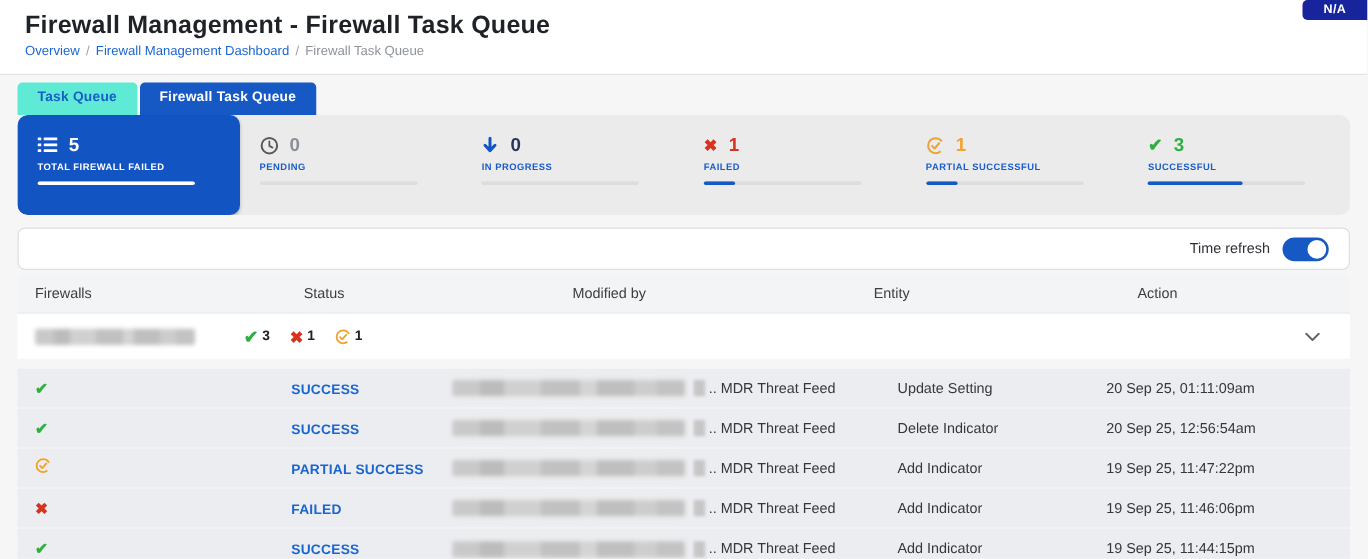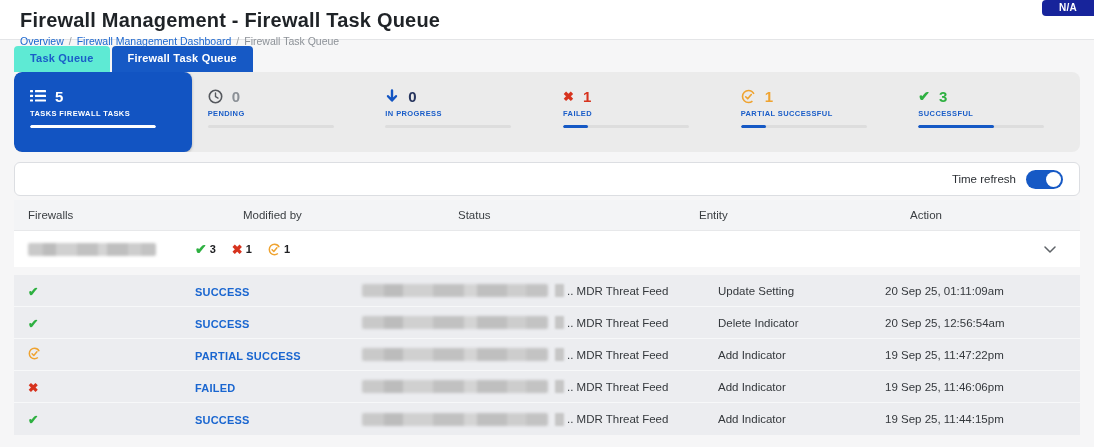--- a/index.html
+++ b/index.html
@@ -9,21 +9,21 @@
     background:#f6f6f7;
     color:#202124;
     position:relative;
   }
   
   .page-header {
     background:#ffffff;
     padding:9px 20px 8px 20px;
     border-bottom:1px solid #e4e5e7;
     position:relative;
-    height:40px;
+    height:60px;
   }
   .page-title { font-size:20px; font-weight:700; color:#1f2327; letter-spacing:.2px; }
   .breadcrumb { margin-top:3px; font-size:10.5px; display:flex; gap:5px; align-items:flex-start; }
   .crumb-link { color:#1a66d0; cursor:pointer; font-weight:500; }
   .crumb-sep { color:#9aa0a6; }
   .crumb-current { color:#8d9298; }
   .env-badge {
     position:absolute; top:0; right:0;
     background:#17249b; color:#ffffff;
     font-size:10px; font-weight:700;
@@ -81,21 +81,21 @@
   .thead { background:#f3f4f6; height:31px; border-bottom:1px solid #e7e8ea;gap:48px; }
   .th { font-size:11.5px; font-weight:500; color:#3a3e42; }
   .group-row { background:#ffffff; height:36px; }
   .status-summary { display:flex; align-items:center; gap:16px; }
   .summary-item { display:flex; align-items:center; gap:3px; }
   .summary-count { font-size:11px; font-weight:600; color:#202124; }
   .chev-cell { justify-self:end; padding-right:24px; cursor:pointer; display:flex; }
   .rows-block { margin-top:8px; }
   .data-row { background:#ecedf0; height:32px; border-bottom:1px solid #f7f8f9; }
   .data-row:last-child { border-bottom:none; }
-  .status-link { font-size:11px; font-weight:700; color:#1a66d0; letter-spacing:.2px; cursor:pointer; }
+  .status-link { font-size:11px; font-weight:700; color:#1a66d0; letter-spacing:.2px; cursor:pointer;margin-left:38px; }
   .cell-text { font-size:11.5px; color:#34383c; }
   .entity-cell { display:flex; align-items:center; gap:3px; }
   
   .ic-check { color:#2eb041; font-size:14px; font-weight:700; line-height:1; }
   .ic-x { color:#d7331e; font-size:13px; font-weight:700; line-height:1; }
   .ic-check.sm, .ic-x.sm { font-size:12.5px; }
   .svg-icon { display:inline-flex; }
   
   .blur-block {
     height:13px; border-radius:2px;
@@ -137,21 +137,21 @@
               <rect x="5" y="1" width="11" height="2.2" rx="0.5"></rect>
               <rect x="0" y="5.7" width="3" height="2.2" rx="0.5"></rect>
               <rect x="5" y="5.7" width="11" height="2.2" rx="0.5"></rect>
               <rect x="0" y="10.4" width="3" height="2.2" rx="0.5"></rect>
               <rect x="5" y="10.4" width="11" height="2.2" rx="0.5"></rect>
             </g>
           </svg>
       </span>
       <span class="stat-value num-white">5</span>
     </div>
-    <div class="stat-label">TASKS FIREWALL TASKS</div>
+    <div class="stat-label">TOTAL FIREWALL FAILED</div>
     <div class="stat-bar">
         <div class="stat-fill" style="width:100%"></div>
       </div>
   </div>
 
   <div class="stat-card">
     <div class="stat-top">
       <span class="svg-icon">
         <svg width="15" height="15" viewBox="0 0 15 15">
             <circle cx="7.5" cy="7.5" r="6.2" fill="none" stroke="#56595e" stroke-width="1.6"></circle>
@@ -225,22 +225,22 @@
   <span class="refresh-label">Time refresh</span>
   <div class="toggle">
     <div class="toggle-knob"></div>
   </div>
 </div>
 
 <div class="table-wrap">
 
   <div class="trow thead">
     <div class="th">Firewalls</div>
+    <div class="th">Status</div>
     <div class="th">Modified by</div>
-    <div class="th">Status</div>
     <div class="th">Entity</div>
     <div class="th">Action</div>
     <div class="th">Time</div>
   </div>
 
   <div class="trow group-row">
     <div>
         <div class="blur-block fw-blur"></div>
       </div>
     <div class="status-summary">

